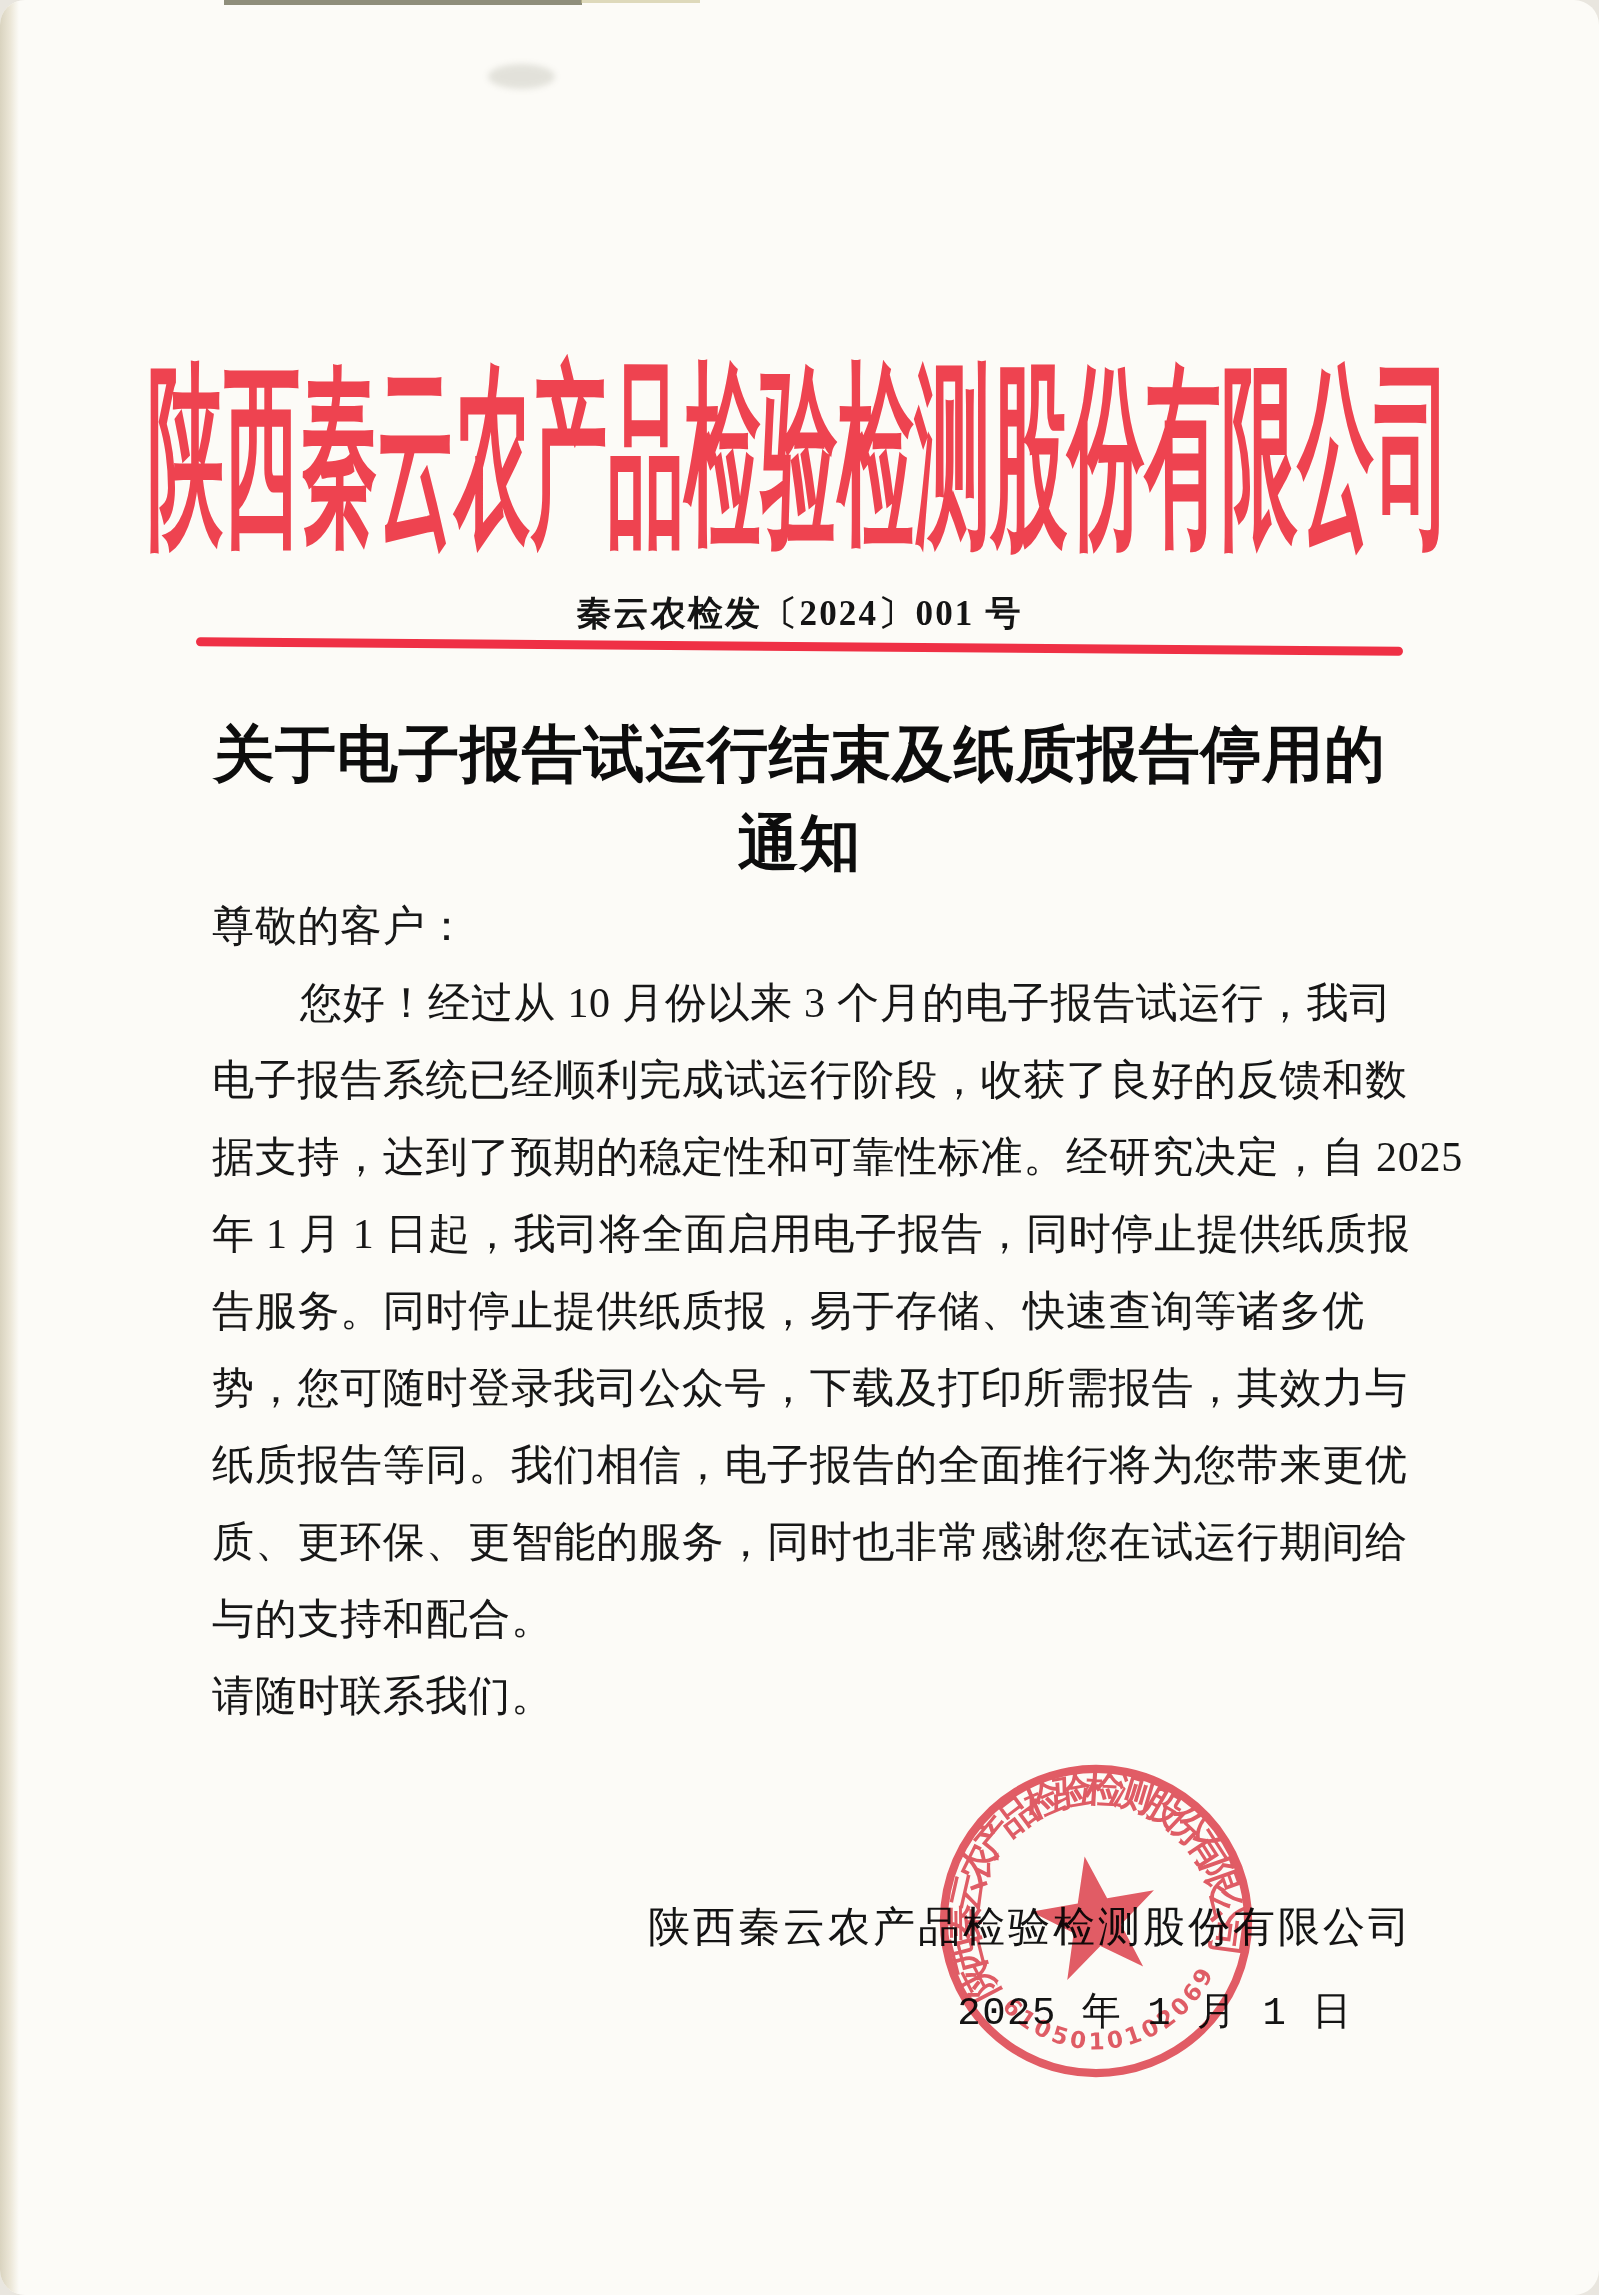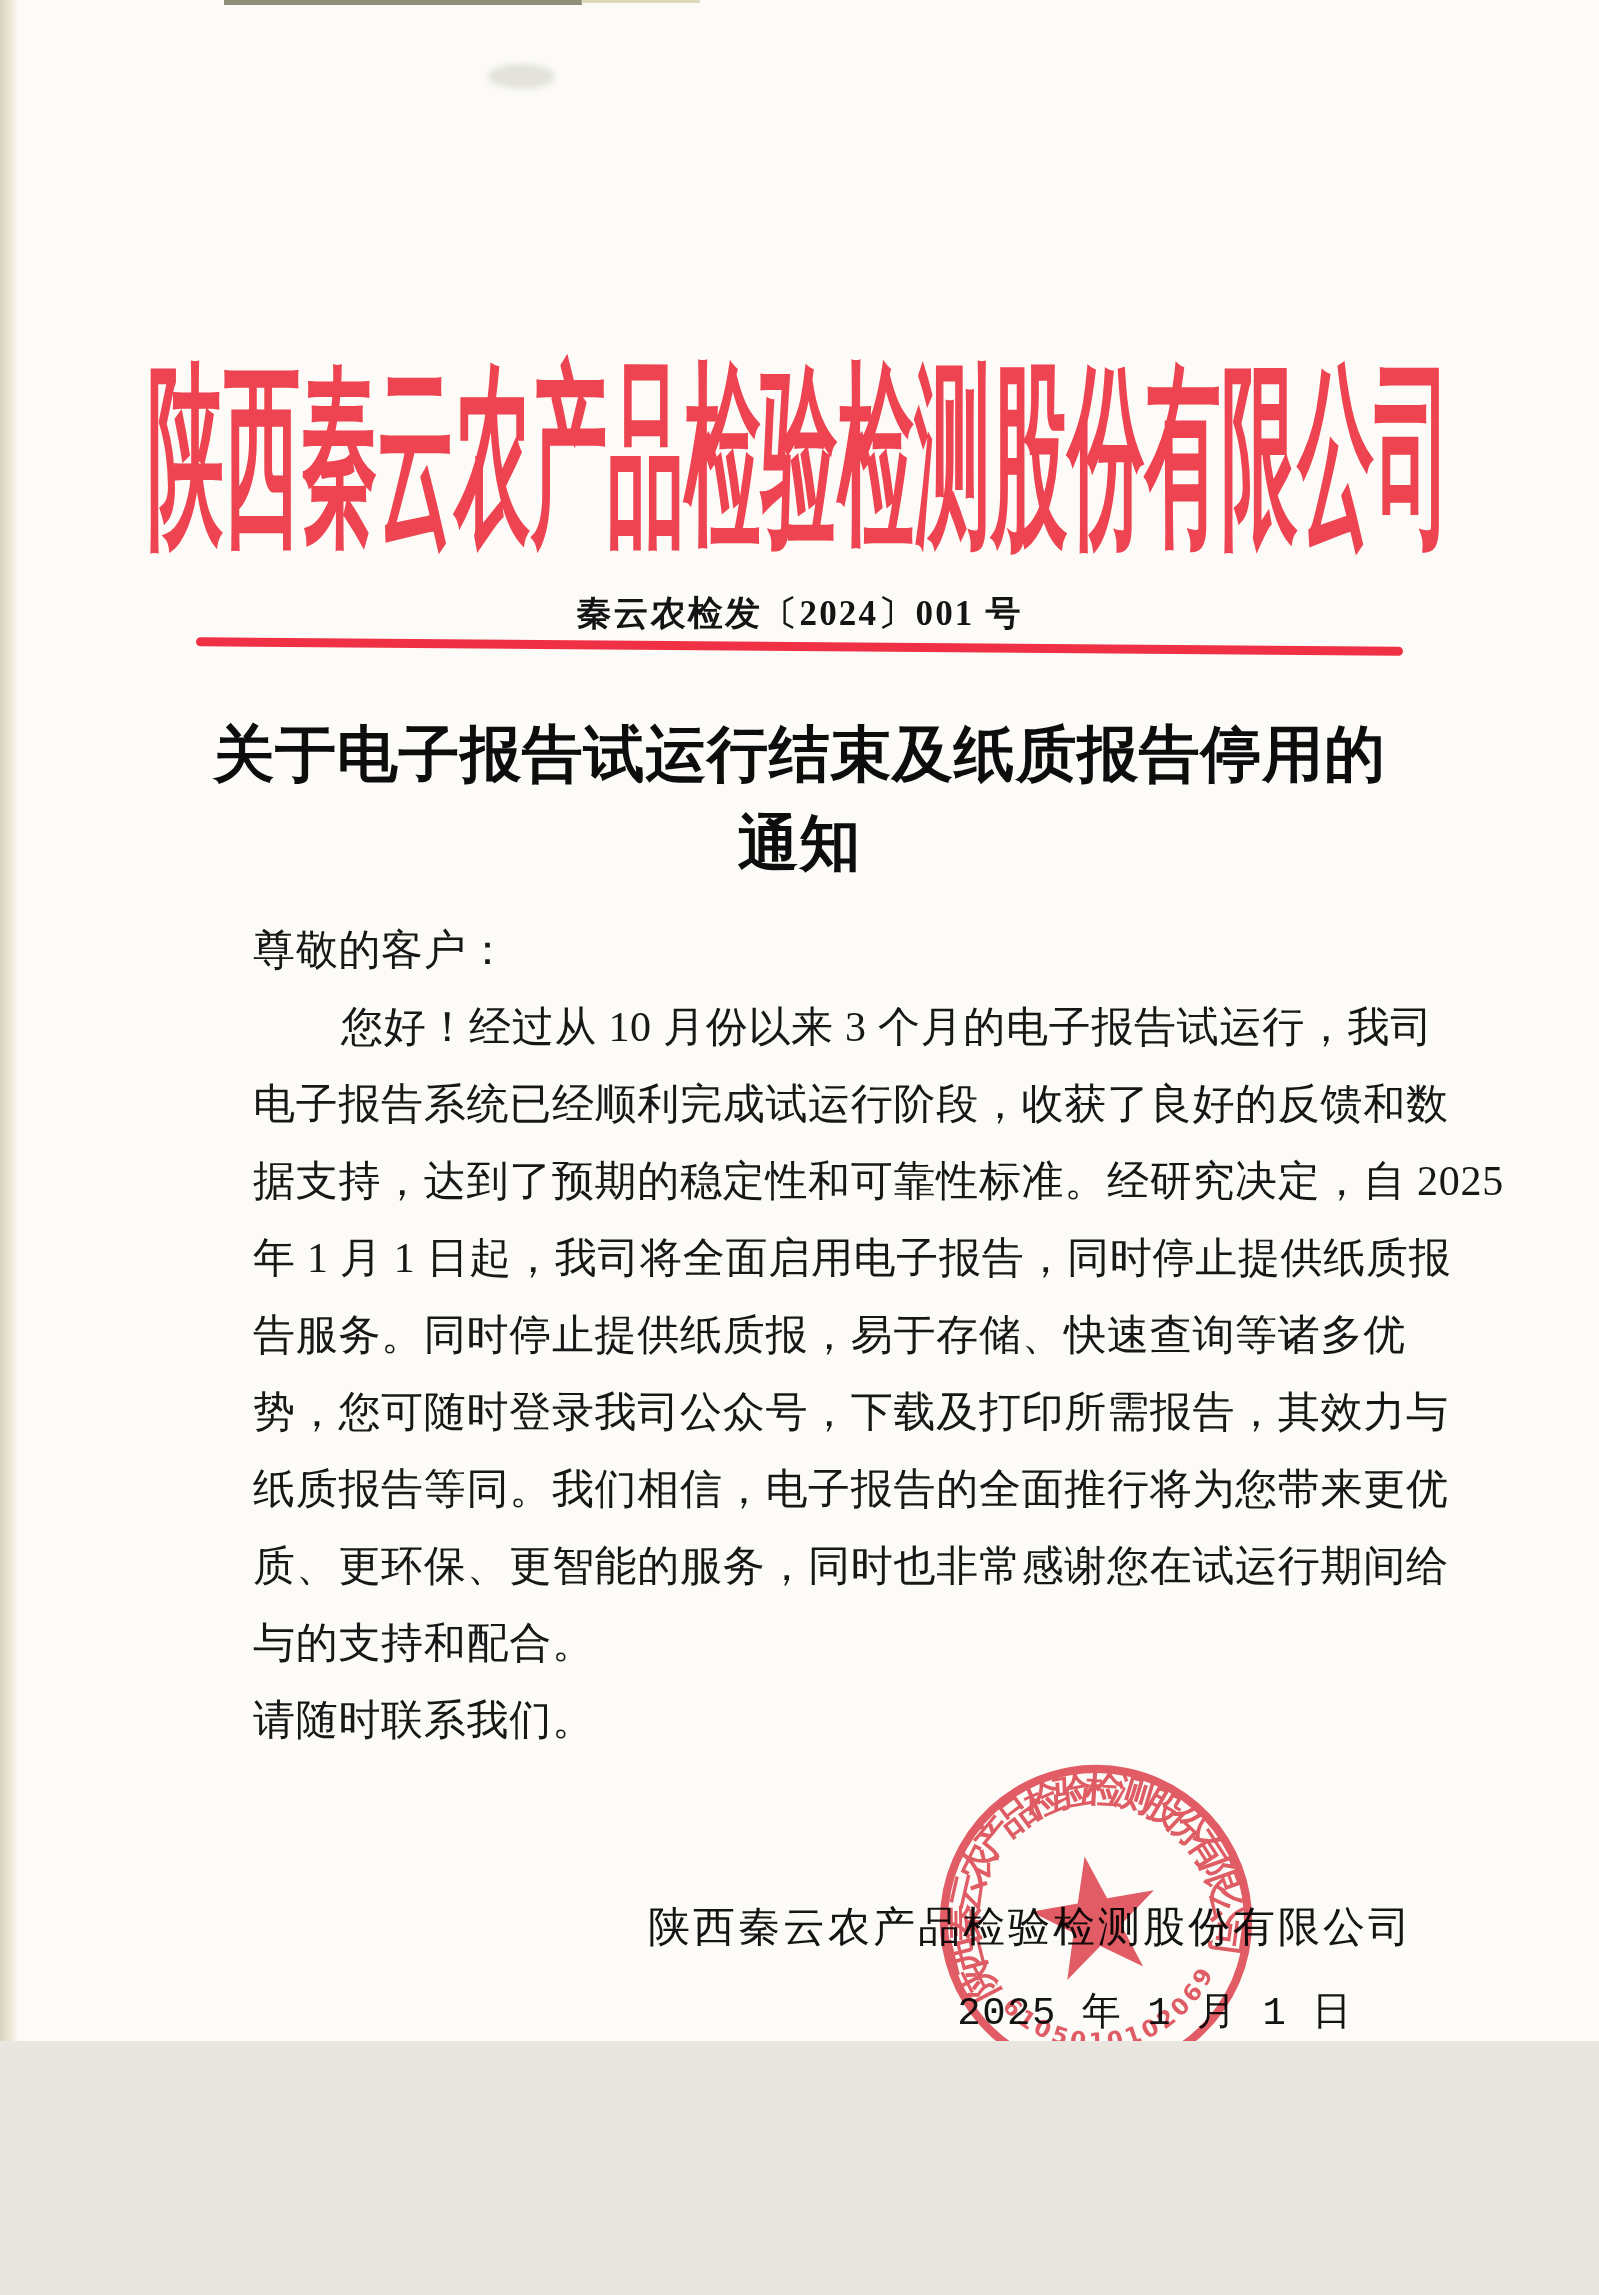--- a/index.html
+++ b/index.html
@@ -1,23 +1,24 @@
 <!DOCTYPE html>
 <html style="font-size:12px"><head>
 <meta charset="utf-8">
 <style>
   html,body{margin:0;padding:0;background:#e9e6df;}
   .page{
     position:relative;
-    width:1599px;height:2041px;
+    width:1599px;height:2295px;
     margin:0 auto;
     background:#fcfbf7;
     overflow:hidden;
     font-family:"Liberation Serif", serif;
     color:#1b1b1b;
+    border-radius:25px;
   }
   
   .edge-strip{
     position:absolute;left:0;top:0;width:19.4px;height:2295px;
     background:linear-gradient(90deg,#d9d3bf 0%,#ece7d8 55%,#fcfbf7 100%);
   }
   .top-sliver{position:absolute;top:0;left:224px;width:358px;height:5.2px;background:#6b6a52;opacity:.75;}
   .top-sliver2{position:absolute;top:0;left:581px;width:119px;height:3px;background:#c9c392;opacity:.6;}
   .smudge{position:absolute;top:64px;left:488px;width:67px;height:25px;background:#8a8a78;border-radius:50%;opacity:.22;filter:blur(3px);}
   
@@ -44,23 +45,23 @@
   
   .notice-title-1,.notice-title-2{
     position:absolute;left:0;width:1599px;text-align:center;
     font-size:61px;font-weight:bold;color:#0d0d0d;
     letter-spacing:0.7px;white-space:nowrap;
   }
   .notice-title-1{top:714px;}
   .notice-title-2{top:803px;}
   
   .body-block{
-    position:absolute;top:912px;left:212px;width:1282px;
+    position:absolute;top:888px;left:212px;width:1282px;
     font-size:42px;line-height:77px;color:#171717;
-    letter-spacing:0.7px;white-space:nowrap;margin-left:41px;
+    letter-spacing:0.7px;white-space:nowrap;
   }
   .body-line{height:77px;}
   .indent{padding-left:88px;}
   
   .sig-company{
     position:absolute;top:1899px;right:186px;
     font-size:42px;letter-spacing:3px;color:#141414;white-space:nowrap;
   }
   .sig-date{
     position:absolute;top:1984px;left:935px;width:440px;

